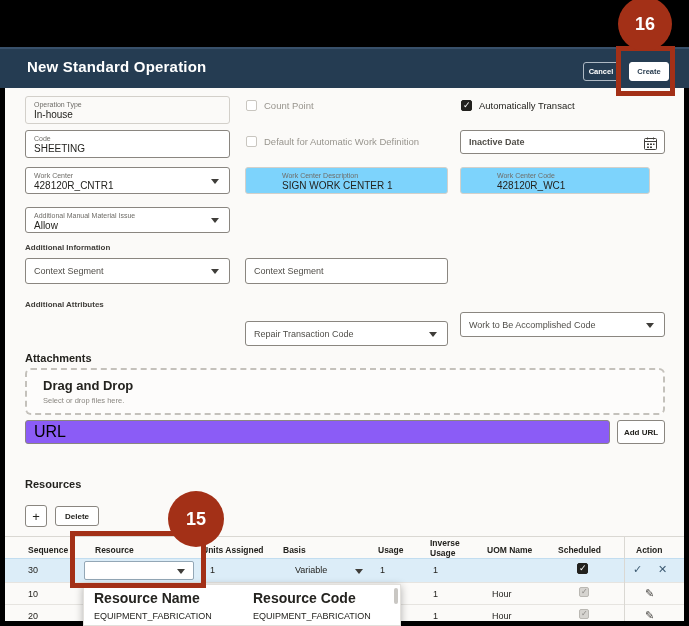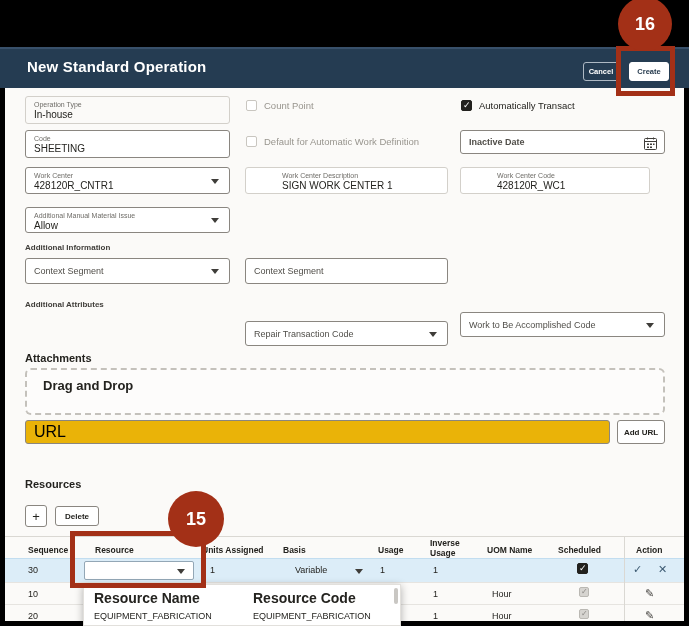--- a/index.html
+++ b/index.html
@@ -18,21 +18,21 @@
     display:flex; align-items:center; justify-content:center; cursor:pointer; }
 
   
   .content { position:absolute; left:5px; top:88px; width:679px; height:533px; background:#fbfaf8; }
 
   
   .fld { position:absolute; background:#fff; border:1px solid #8a8680; border-radius:3px; padding:3px 8px 2px 8px; }
   .fld .lbl { font-size:7px; color:#6e6c67; line-height:1.3; white-space:nowrap; }
   .fld .val { font-size:10px; color:#24231f; line-height:1.25; white-space:nowrap; }
   .fld.dis { border-color:#d3d0ca; background:#fbfaf8; }
-  .fld.ro  { border-color:#d3d0ca; background:#ffffff;padding-left:36px; }
+  .fld.ro  { border-color:#d3d0ca; background:#7dd3fc;padding-left:36px; }
   .fld.oneline { display:flex; align-items:center; padding:0 8px; }
   .fld .ph { font-size:9px; color:#504e49; white-space:nowrap; }
   .caret { position:absolute; right:10px; top:50%; margin-top:-2px; width:0; height:0;
     border-left:4px solid transparent; border-right:4px solid transparent; border-top:5px solid #3f3d39; }
 
   
   .cbrow { position:absolute; display:flex; align-items:center; gap:7px; }
   .cb { width:11px; height:11px; border:1px solid #b3b0a9; border-radius:2px; background:#fff; position:relative; flex:0 0 auto; }
   .cb.dark { background:#22211e; border-color:#22211e; }
   .cb.dark::after { content:"✓"; position:absolute; left:1px; top:-1px; color:#fff; font-size:9px; }
@@ -43,21 +43,21 @@
 
   .sec-sm { position:absolute; font-size:8px; font-weight:700; color:#403e3a; }
   .sec-lg { position:absolute; font-size:11px; font-weight:700; color:#24231f; }
 
   
   .dragbox { position:absolute; left:25px; top:368px; width:640px; height:47px; border:2px dashed #c4c1bb;
     border-radius:6px; background:#fdfcfb; padding:8px 0 0 16px; }
   .drag-title { font-size:13px; font-weight:700; color:#24231f; }
   .drag-sub { font-size:7.5px; color:#8a8781; margin-top:3px; }
   .url-input { position:absolute; left:25px; top:420px; width:585px; height:24px; border:1px solid #8a8680;
-    border-radius:3px; background:#eab308; display:flex; align-items:center; padding:0 8px; }
+    border-radius:3px; background:#8b5cf6; display:flex; align-items:center; padding:0 8px; }
   .btn-addurl { position:absolute; left:617px; top:420px; width:48px; height:24px; border:1px solid #8a8680;
     border-radius:3px; background:#fff; font-size:8px; font-weight:700; color:#24231f;
     display:flex; align-items:center; justify-content:center; cursor:pointer; }
 
   
   .btn-plus { position:absolute; left:25px; top:505px; width:22px; height:22px; border:1px solid #8a8680;
     border-radius:3px; background:#fff; font-size:13px; color:#24231f;
     display:flex; align-items:center; justify-content:center; cursor:pointer; }
   .btn-delete { position:absolute; left:55px; top:506px; width:44px; height:20px; border:1px solid #8a8680;
     border-radius:3px; background:#fff; font-size:8px; font-weight:700; color:#24231f;
@@ -176,20 +176,21 @@
     <span class="caret"></span>
   </div>
   <div class="fld oneline" style="left:460px; top:312px; width:205px; height:25px;">
     <div class="ph">Work to Be Accomplished Code</div>
     <span class="caret"></span>
   </div>
 
   <div class="sec-lg" style="left:25px; top:352px;">Attachments</div>
   <div class="dragbox">
     <div class="drag-title">Drag and Drop</div>
+    <div class="drag-sub">Select or drop files here.</div>
   </div>
   <div class="url-input">
     <div class="ph">URL</div>
   </div>
   <div class="btn-addurl">Add URL</div>
 
   <div class="sec-lg" style="left:25px; top:478px;">Resources</div>
   <div class="btn-plus">
       <span>+</span>
     </div>

